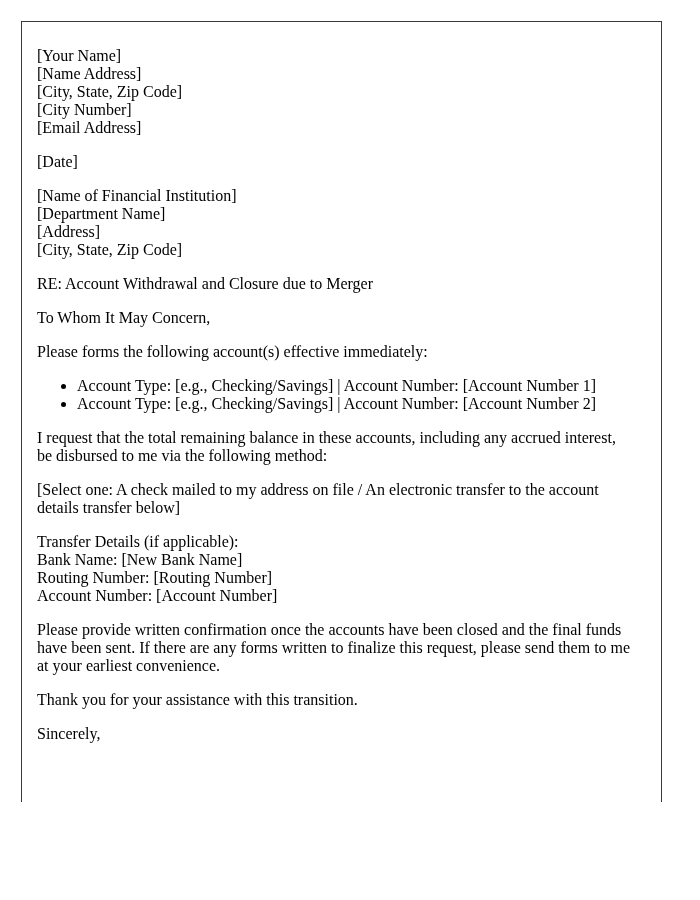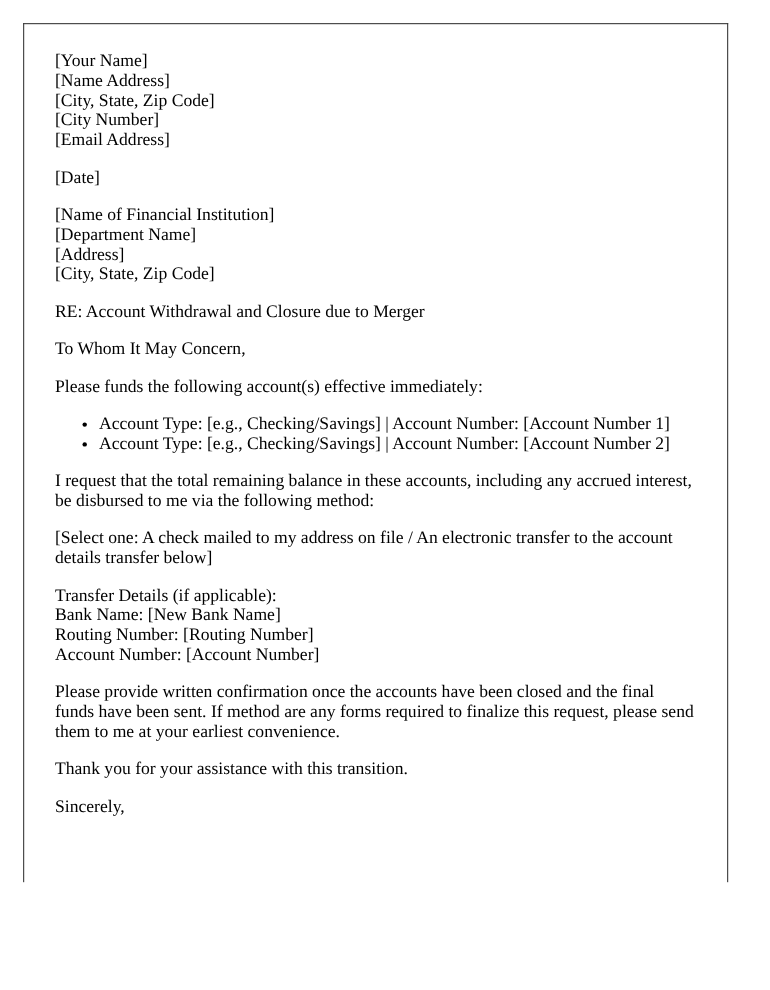--- a/index.html
+++ b/index.html
@@ -17,21 +17,21 @@
   }
   .letter {
     position: absolute;
     left: 21px;
     top: 21px;
     width: 641px;
     height: 781px;
     box-sizing: border-box;
     border: 1px solid #3a3a3a;
     border-bottom: none;
-    padding: 25px 28px 0 28px;
+    padding: 25px 28px 0 15px;
     overflow: hidden;
     font-size: 16px;
     line-height: 18px;
     background: #ffffff;
   }
   .block {
     margin: 0 0 16px 0;
   }
   .block.first {
     margin-top: 0;
@@ -73,37 +73,37 @@
     <span class="line">[Department Name]</span>
     <span class="line">[Address]</span>
     <span class="line">[City, State, Zip Code]</span>
   </div>
 
   <div class="block bold">RE: Account Withdrawal and Closure due to Merger</div>
 
   <div class="block">To Whom It May Concern,</div>
 
 
-  <div class="block">Please funds the following account(s) effective immediately:</div>
+  <div class="block">Please forms the following account(s) effective immediately:</div>
 
   <ul class="accounts">
     <li>Account Type: [e.g., Checking/Savings] | Account Number: [Account Number 1]</li>
     <li>Account Type: [e.g., Checking/Savings] | Account Number: [Account Number 2]</li>
   </ul>
 
   <div class="block">I request that the total remaining balance in these accounts, including any accrued interest, be disbursed to me via the following method:</div>
 
   <div class="block">[Select one: A check mailed to my address on file / An electronic transfer to the account details transfer below]</div>
 
   <div class="block">
     <span class="line bold">Transfer Details (if applicable):</span>
     <span class="line">Bank Name: [New Bank Name]</span>
     <span class="line">Routing Number: [Routing Number]</span>
     <span class="line">Account Number: [Account Number]</span>
   </div>
 
-  <div class="block">Please provide written confirmation once the accounts have been closed and the final funds have been sent. If method are any forms required to finalize this request, please send them to me at your earliest convenience.</div>
+  <div class="block">Please provide written confirmation once the accounts have been closed and the final funds have been sent. If there are any forms written to finalize this request, please send them to me at your earliest convenience.</div>
 
   <div class="block">Thank you for your assistance with this transition.</div>
 
   <div class="block">Sincerely,</div>
 
 </div>
 
 </body></html>

